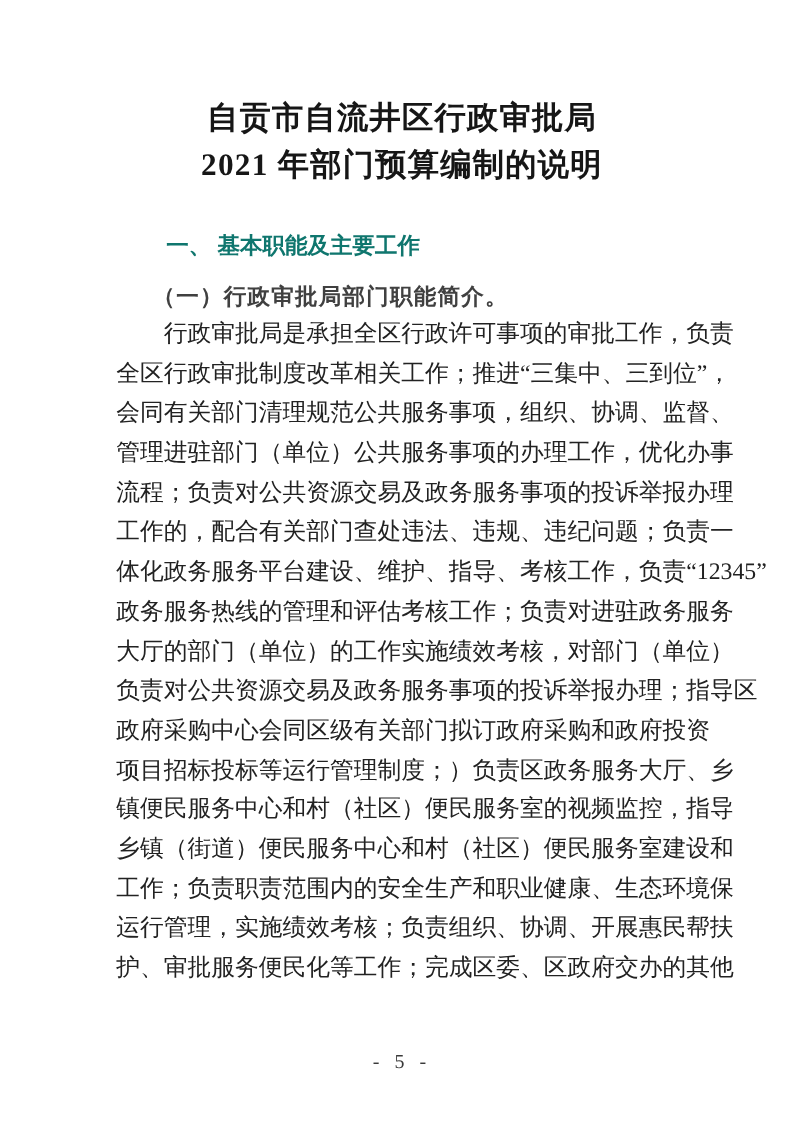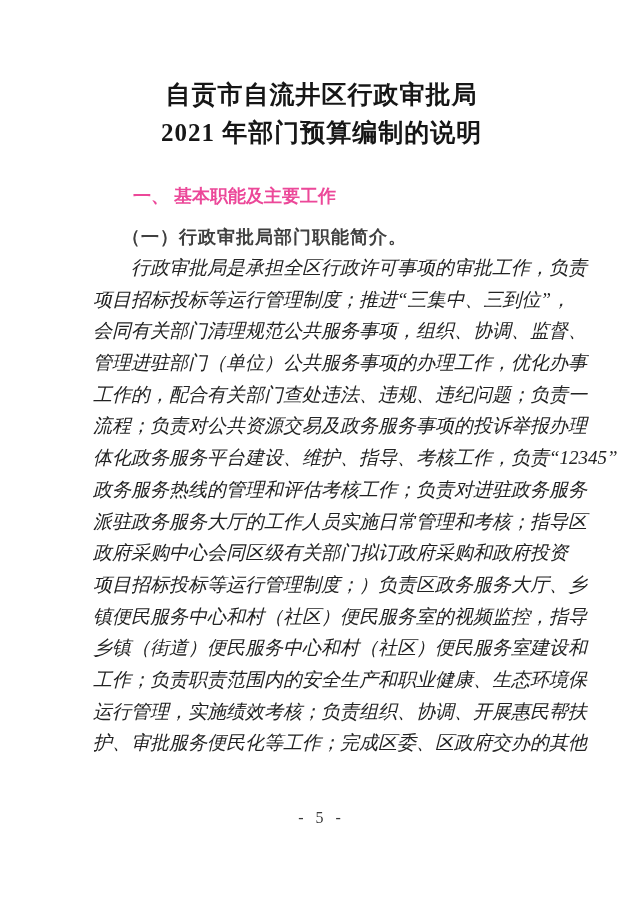--- a/index.html
+++ b/index.html
@@ -27,34 +27,33 @@
     letter-spacing: 1px;
     color: #161616;
   }
   .section-heading {
     margin-top: 32px;
     padding-left: 40px;
     font-family: "Liberation Sans", "DejaVu Sans", sans-serif;
     font-weight: bold;
     font-size: 18px;
     line-height: 24px;
-    color: #ec4899;
+    color: #0f766e;
   }
   .subsection-heading {
     margin-top: 17px;
     padding-left: 29px;
     font-weight: 600;
     font-size: 18px;
     line-height: 24px;
     letter-spacing: 1px;
     color: #404040;
   }
   .body-text {
     margin-top: 3px;
-    font-style: italic;
   }
   .body-line {
     height: 31.7px;
     line-height: 31.7px;
     font-size: 19px;
     text-align: justify;
     text-align-last: justify;
     text-justify: inter-character;
     white-space: nowrap;
     color: #222222;
@@ -79,28 +78,29 @@
     <div class="title-line">自贡市自流井区行政审批局</div>
     <div class="title-line">2021 年部门预算编制的说明</div>
   </div>
 
   <div class="section-heading">一、 基本职能及主要工作</div>
 
   <div class="subsection-heading">（一）行政审批局部门职能简介。</div>
 
   <div class="body-text">
       <p class="body-line">行政审批局是承担全区行政许可事项的审批工作，负责</p>
-      <p class="body-line">项目招标投标等运行管理制度；推进“三集中、三到位”，</p>
+      <p class="body-line">全区行政审批制度改革相关工作；推进“三集中、三到位”，</p>
       <p class="body-line">会同有关部门清理规范公共服务事项，组织、协调、监督、</p>
       <p class="body-line">管理进驻部门（单位）公共服务事项的办理工作，优化办事</p>
+      <p class="body-line">流程；负责对公共资源交易及政务服务事项的投诉举报办理</p>
       <p class="body-line">工作的，配合有关部门查处违法、违规、违纪问题；负责一</p>
-      <p class="body-line">流程；负责对公共资源交易及政务服务事项的投诉举报办理</p>
       <p class="body-line">体化政务服务平台建设、维护、指导、考核工作，负责“12345”</p>
       <p class="body-line">政务服务热线的管理和评估考核工作；负责对进驻政务服务</p>
-      <p class="body-line">派驻政务服务大厅的工作人员实施日常管理和考核；指导区</p>
+      <p class="body-line">大厅的部门（单位）的工作实施绩效考核，对部门（单位）</p>
+      <p class="body-line">负责对公共资源交易及政务服务事项的投诉举报办理；指导区</p>
       <p class="body-line">政府采购中心会同区级有关部门拟订政府采购和政府投资</p>
       <p class="body-line">项目招标投标等运行管理制度；）负责区政务服务大厅、乡</p>
       <p class="body-line">镇便民服务中心和村（社区）便民服务室的视频监控，指导</p>
       <p class="body-line">乡镇（街道）便民服务中心和村（社区）便民服务室建设和</p>
       <p class="body-line">工作；负责职责范围内的安全生产和职业健康、生态环境保</p>
       <p class="body-line">运行管理，实施绩效考核；负责组织、协调、开展惠民帮扶</p>
       <p class="body-line">护、审批服务便民化等工作；完成区委、区政府交办的其他</p>
     </div>
 
   <div class="page-footer">- 5 -</div>

